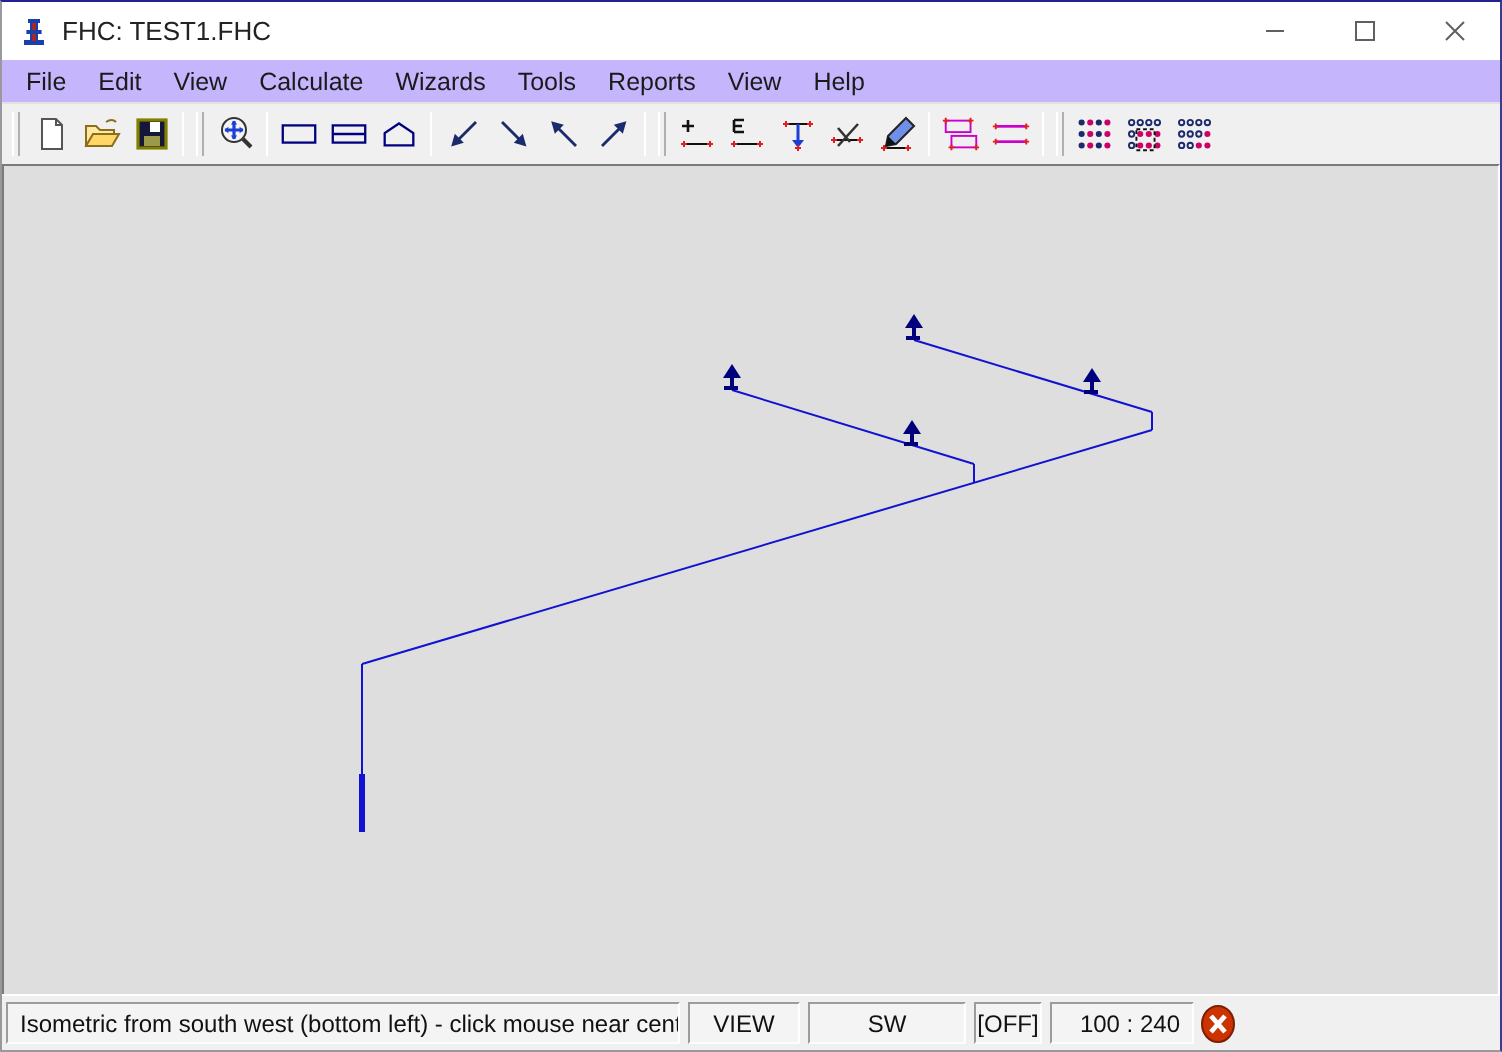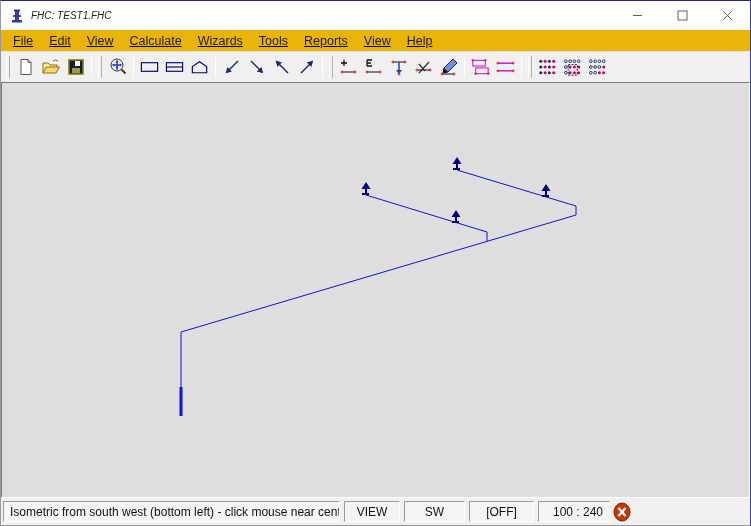--- a/index.html
+++ b/index.html
@@ -11,27 +11,27 @@
     border-top:1px solid #23238f;
     border-left:1px solid #98989f;
     border-right:1px solid #3c3c8f;
     border-bottom:1px solid #98989f;
     font-family:"Liberation Sans",sans-serif;
     position:relative;overflow:hidden;
   }
   
   .titlebar{height:29px;background:#ffffff;display:flex;align-items:center;flex:0 0 auto;}
   .app-icon{width:16px;height:16px;margin:0 6px 0 8px;flex:0 0 auto;}
-  .title-text{font-size:10px;color:#222;flex:1 1 auto;white-space:nowrap;font-style:italic;}
+  .title-text{font-size:13px;color:#222;flex:1 1 auto;white-space:nowrap;}
   .winbtn{width:45px;height:29px;display:flex;align-items:center;justify-content:center;
     color:#606060;font-size:13px;background:transparent;border:none;}
   .winbtn svg{display:block;}
   
-  .menubar{height:21px;background:#eab308;display:flex;align-items:center;
-    padding-left:4px;flex:0 0 auto;text-decoration:underline;}
+  .menubar{height:21px;background:#c4b5fd;display:flex;align-items:center;
+    padding-left:4px;flex:0 0 auto;}
   .menu-item{padding:2px 8px;font-size:12.5px;color:#1a1a1a;cursor:default;}
   
   .toolbar{height:31px;background:#f0f0f0;border-top:1px solid #e2e2e2;
     display:flex;align-items:center;padding:2px 0 2px 2px;flex:0 0 auto;}
   .grip{width:4px;height:22px;margin:0 3px;border-left:1px solid #ffffff;
     border-right:1px solid #b0b0b0;}
   .tsep{width:1px;height:22px;margin:0 3px;background:#c8c8c8;border-right:1px solid #fff;}
   .tbtn{width:23px;height:24px;display:flex;align-items:center;justify-content:center;
     background:transparent;border:1px solid transparent;padding:0;margin:0 1px;}
   .tbtn svg{display:block;}
@@ -42,22 +42,22 @@
   .canvas svg{position:absolute;left:0;top:0;}
   
   .statusbar{height:28px;background:#f0f0f0;border-top:1px solid #ffffff;
     display:flex;align-items:center;padding:0 2px;flex:0 0 auto;font-size:12px;color:#111;}
   .spanel{height:21px;border:1px solid;border-color:#9c9c9c #ffffff #ffffff #9c9c9c;
     background:#f4f4f4;display:flex;align-items:center;margin-right:4px;
     padding:0 6px;white-space:nowrap;overflow:hidden;}
   .sp-hint{width:337px;flex:0 0 auto;}
   .sp-stats{width:128px;justify-content:center;flex:0 0 auto;}
   .sp-mode{width:56px;justify-content:center;flex:0 0 auto;}
-  .sp-view{width:61px;justify-content:center;flex:0 0 auto;}
-  .sp-off{width:65px;justify-content:center;flex:0 0 auto;}
+  .sp-view{width:79px;justify-content:center;flex:0 0 auto;}
+  .sp-off{width:34px;justify-content:center;flex:0 0 auto;}
   .sp-scale{width:72px;justify-content:flex-end;flex:0 0 auto;margin-right:0;}
   .calc-badge{width:20px;height:20px;margin-left:2px;flex:0 0 auto;}
 </style>
 </head>
 <body>
 
 <div class="window">
 
   <div class="titlebar">
     <svg class="app-icon" viewBox="0 0 16 16">

